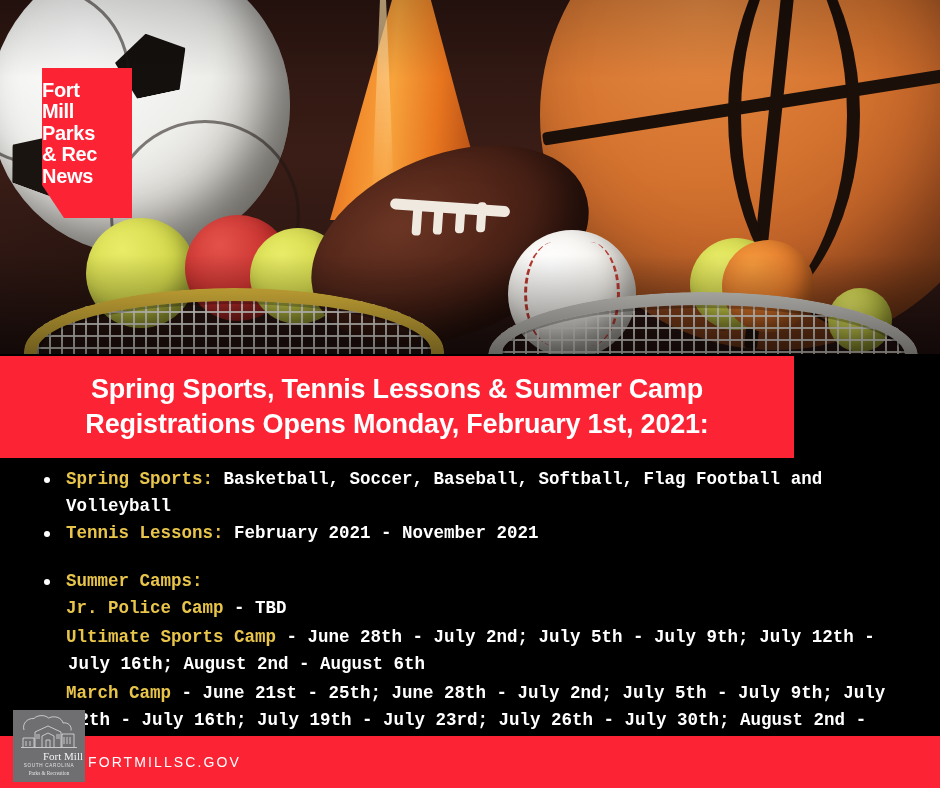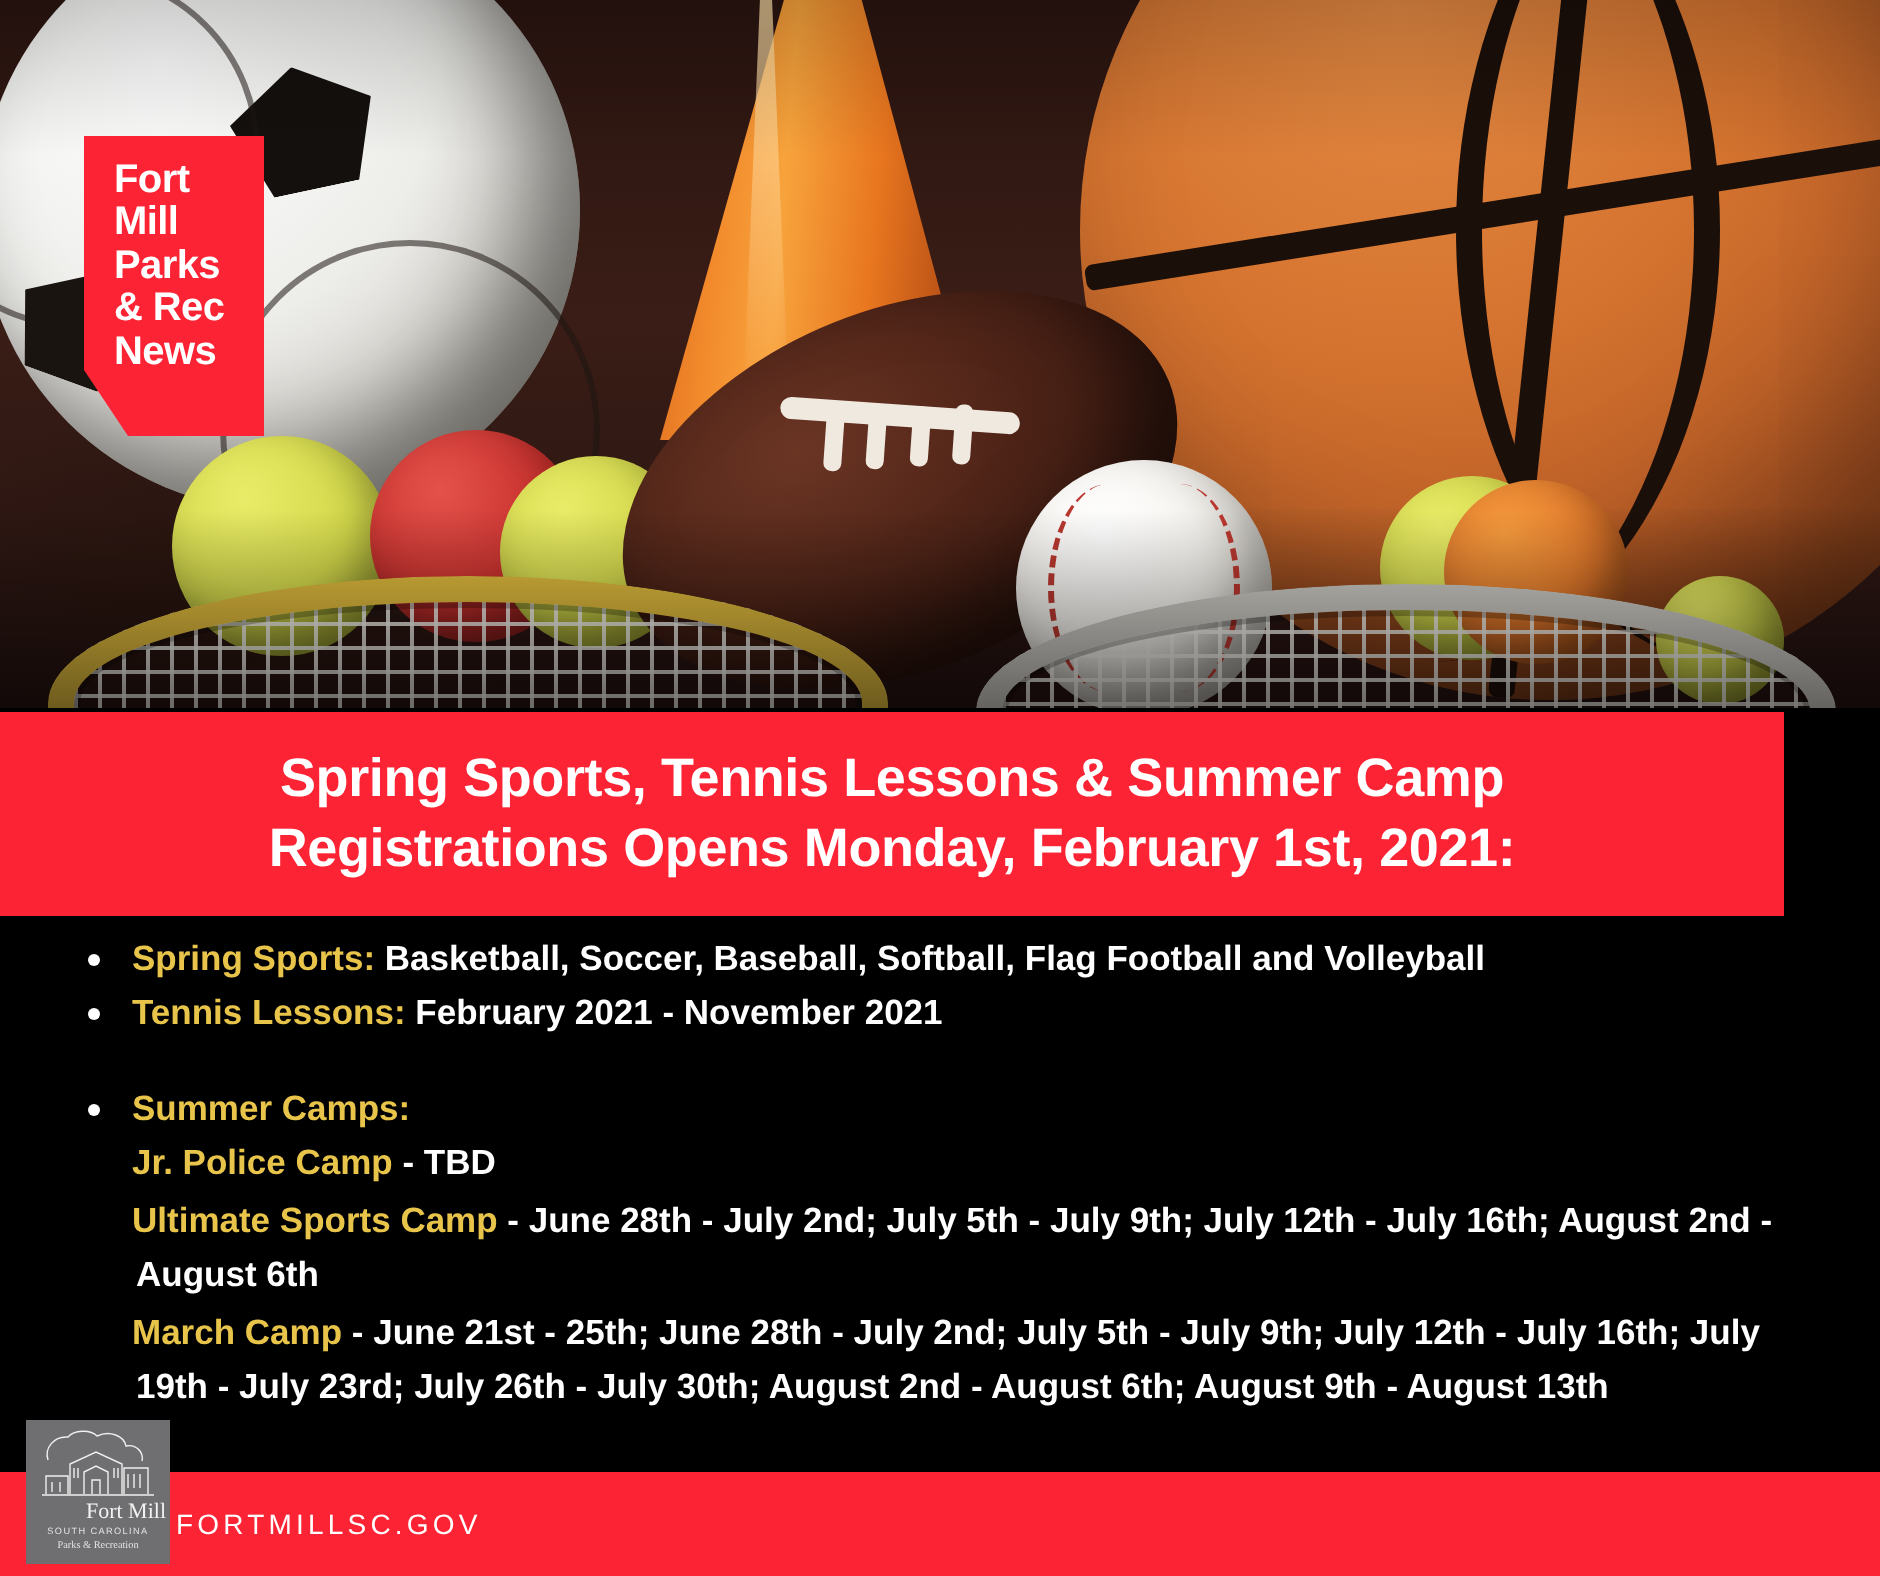--- a/index.html
+++ b/index.html
@@ -188,37 +188,37 @@
     background:linear-gradient(180deg,rgba(0,0,0,.18) 0%,rgba(0,0,0,0) 22%,rgba(0,0,0,0) 72%,rgba(0,0,0,.5) 100%);
   }
 
   
   .badge {
     position:absolute;
     left:42px; top:68px;
     width:90px; height:150px;
     background:#fb2334;
     clip-path:polygon(0 0, 100% 0, 100% 100%, 22px 100%, 0 78%);
-    padding:12px 0 0 15px;
+    padding:12px 0 0 0;
     z-index:5;
   }
   .badge-text {
     color:#fff;
     font-size:20px;
     font-weight:bold;
     line-height:1.07;
     letter-spacing:-.3px;
     white-space:pre-line;
   }
 
   
   .headline-band {
     position:absolute;
     left:0; top:356px;
-    width:892px; height:102px;
+    width:794px; height:102px;
     background:#fb2334;
     display:flex;
     align-items:center;
     justify-content:center;
   }
   .headline {
     color:#fff;
     font-size:27px;
     font-weight:bold;
     line-height:1.3;
@@ -227,20 +227,21 @@
     white-space:pre-line;
     padding:0 22px;
   }
 
   
   .body {
     position:absolute;
     left:0; top:462px;
     width:940px;
     padding:4px 24px 0 30px;
+    font-family:Liberation Mono, monospace;
   }
   .li {
     position:relative;
     color:#fff;
     font-size:17.5px;
     font-weight:bold;
     line-height:27px;
     padding-left:36px;
     margin-bottom:0;
   }

